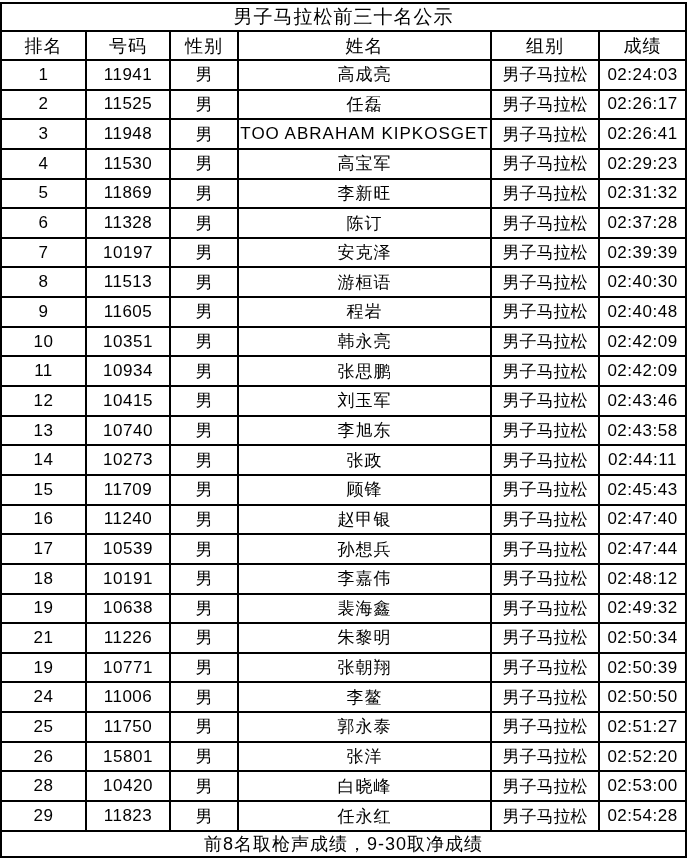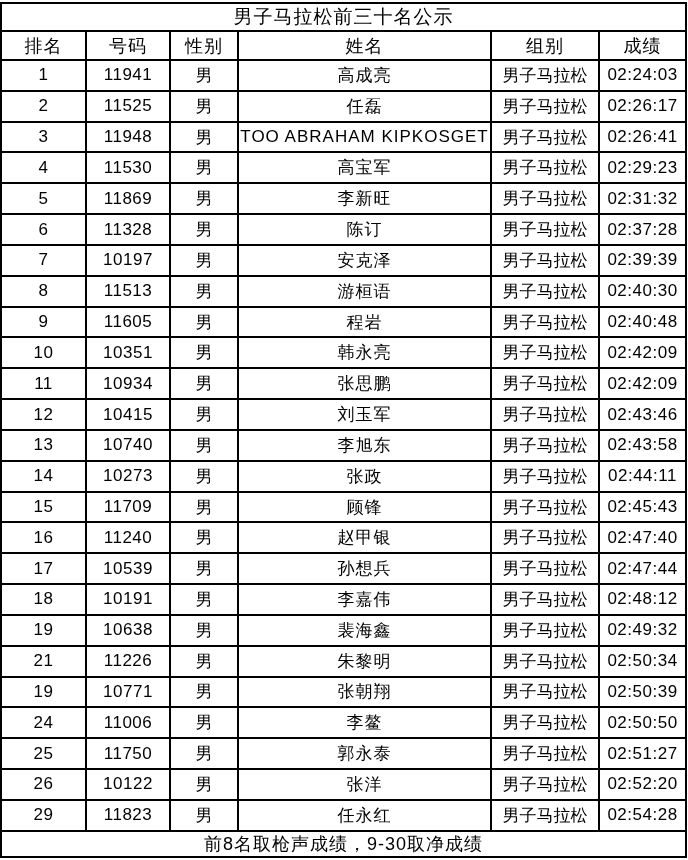--- a/index.html
+++ b/index.html
@@ -268,25 +268,33 @@
         <tr>
           <td class="cell-rank">25</td>
           <td class="cell-bib">11750</td>
           <td class="cell-gender">男</td>
           <td class="cell-name">郭永泰</td>
           <td class="cell-group">男子马拉松</td>
           <td class="cell-result">02:51:27</td>
         </tr>
         <tr>
           <td class="cell-rank">26</td>
-          <td class="cell-bib">10122</td>
+          <td class="cell-bib">15801</td>
           <td class="cell-gender">男</td>
           <td class="cell-name">张洋</td>
           <td class="cell-group">男子马拉松</td>
           <td class="cell-result">02:52:20</td>
+        </tr>
+        <tr>
+          <td class="cell-rank">28</td>
+          <td class="cell-bib">10420</td>
+          <td class="cell-gender">男</td>
+          <td class="cell-name">白晓峰</td>
+          <td class="cell-group">男子马拉松</td>
+          <td class="cell-result">02:53:00</td>
         </tr>
         <tr>
           <td class="cell-rank">29</td>
           <td class="cell-bib">11823</td>
           <td class="cell-gender">男</td>
           <td class="cell-name">任永红</td>
           <td class="cell-group">男子马拉松</td>
           <td class="cell-result">02:54:28</td>
         </tr>
       </tbody>

